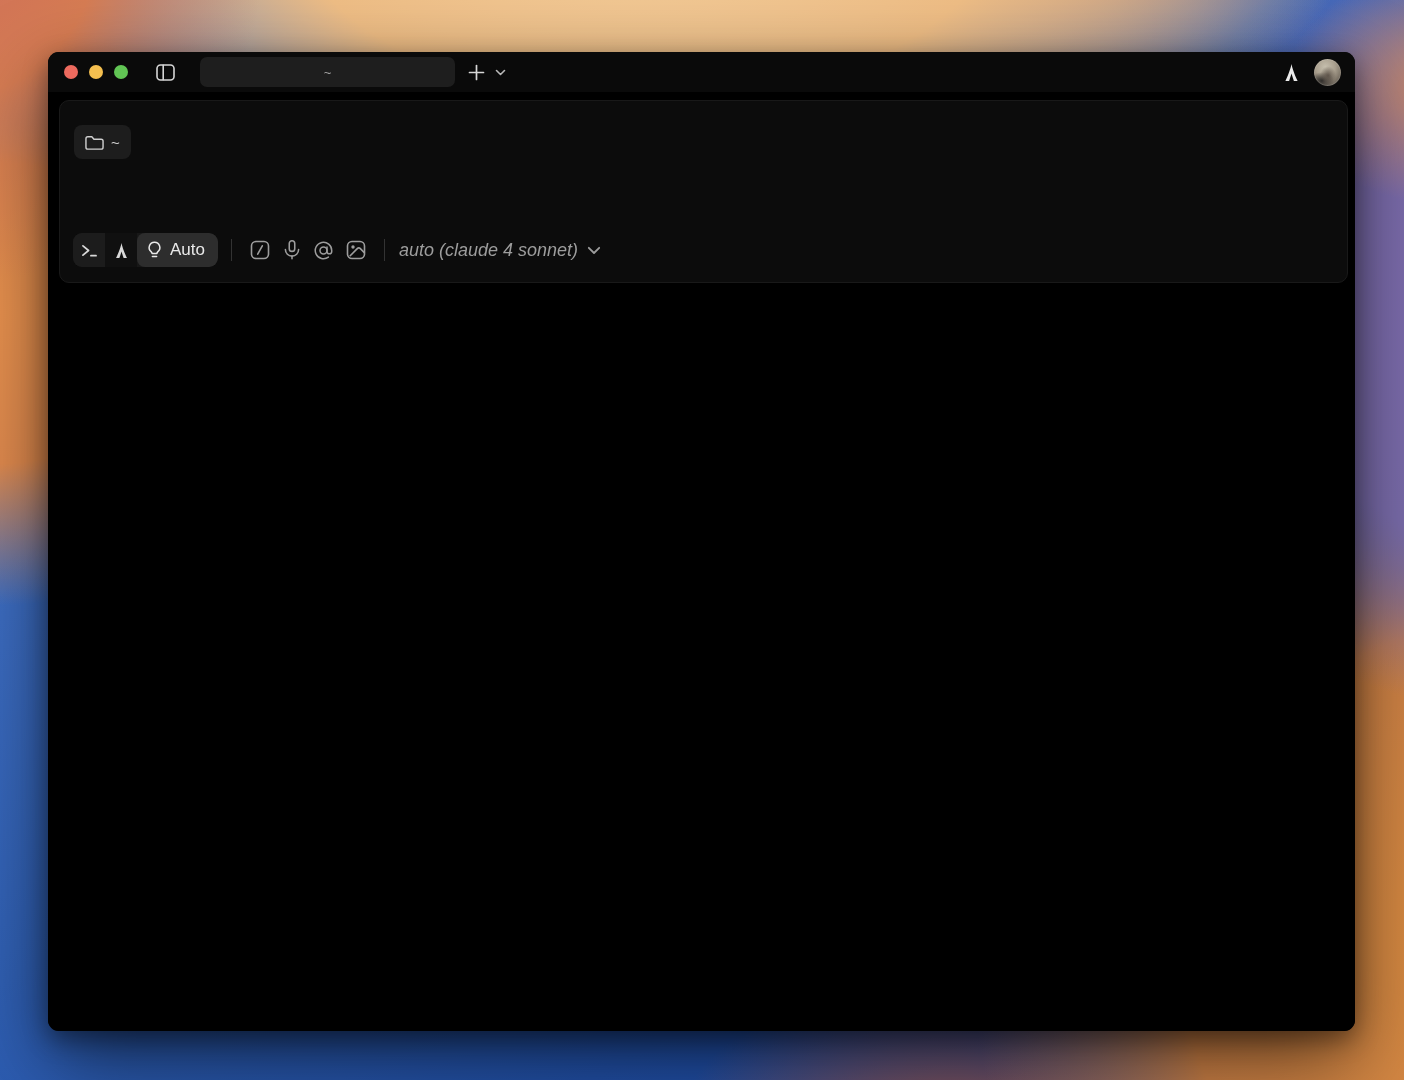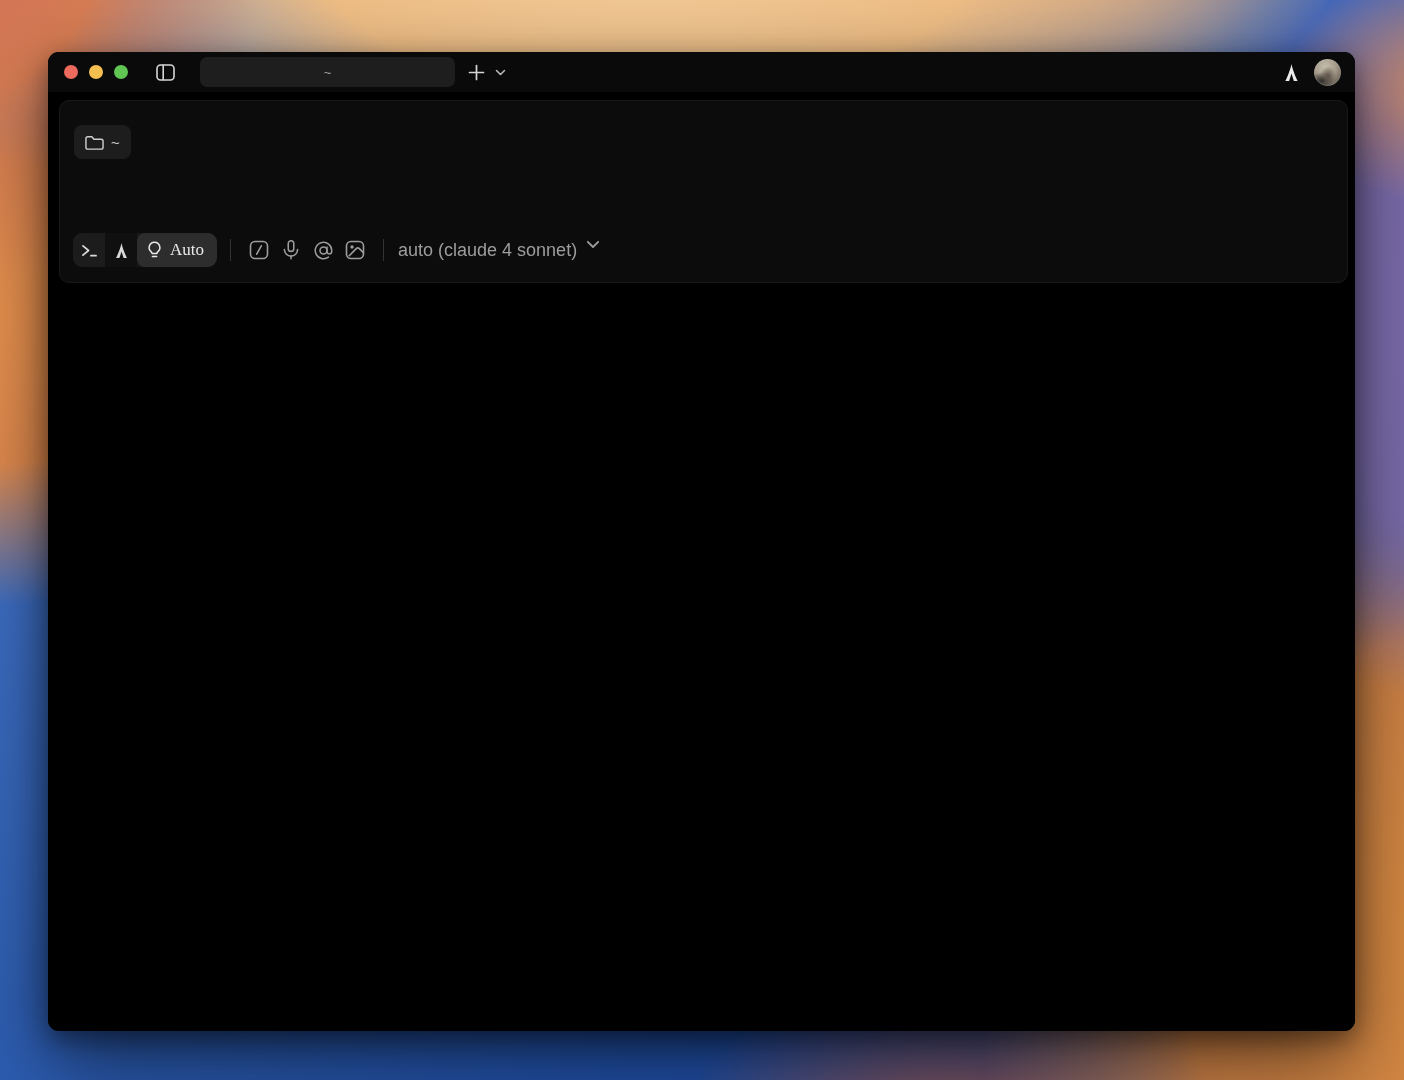--- a/index.html
+++ b/index.html
@@ -83,40 +83,40 @@
     position:absolute; left:13px; right:13px; bottom:15px; height:34px;
     display:flex; align-items:center;
   }
 
   .mode-control {
     display:flex; align-items:stretch; height:34px; background:#171717;
     border-radius:9px; overflow:hidden;
   }
   .mode-btn {
     border:none; background:transparent; color:#d9d9d9; cursor:pointer;
-    display:flex; align-items:center; justify-content:center; padding:0;font-family:Liberation Serif, serif;
+    display:flex; align-items:center; justify-content:center; padding:0;
   }
   .mode-btn.terminal { width:32px; background:#1c1c1c; }
   .mode-btn.agent    { width:32px; background:#101010; }
   .mode-btn.auto {
     background:#2d2d2d; border-radius:8px; padding:0 13px 0 9px; gap:7px;
     color:#e9e9e9; font-size:17px;
   }
 
   .tb-divider { width:1px; height:22px; background:#333; margin:0 13px; }
 
   .tb-btn {
     width:30px; height:30px; border:none; background:none; color:#9d9d9d;
     display:flex; align-items:center; justify-content:center; cursor:pointer; padding:0;
   }
   .tb-group { display:flex; align-items:center; gap:2px; }
 
   .model-selector {
-    border:none; background:none; display:flex; gap:9px;
-    color:#9d9d9d; font-size:18px; cursor:pointer; margin-left:1px; padding:0;
+    border:none; background:none; display:flex; align-items:center; gap:9px;
+    color:#9d9d9d; font-size:18px; cursor:pointer; margin-left:1px; padding:0;font-style:italic;
   }
 
   svg { display:block; }
 </style>
 </head>
 <body>
 
 <div class="desktop">
   <div class="window">
 

